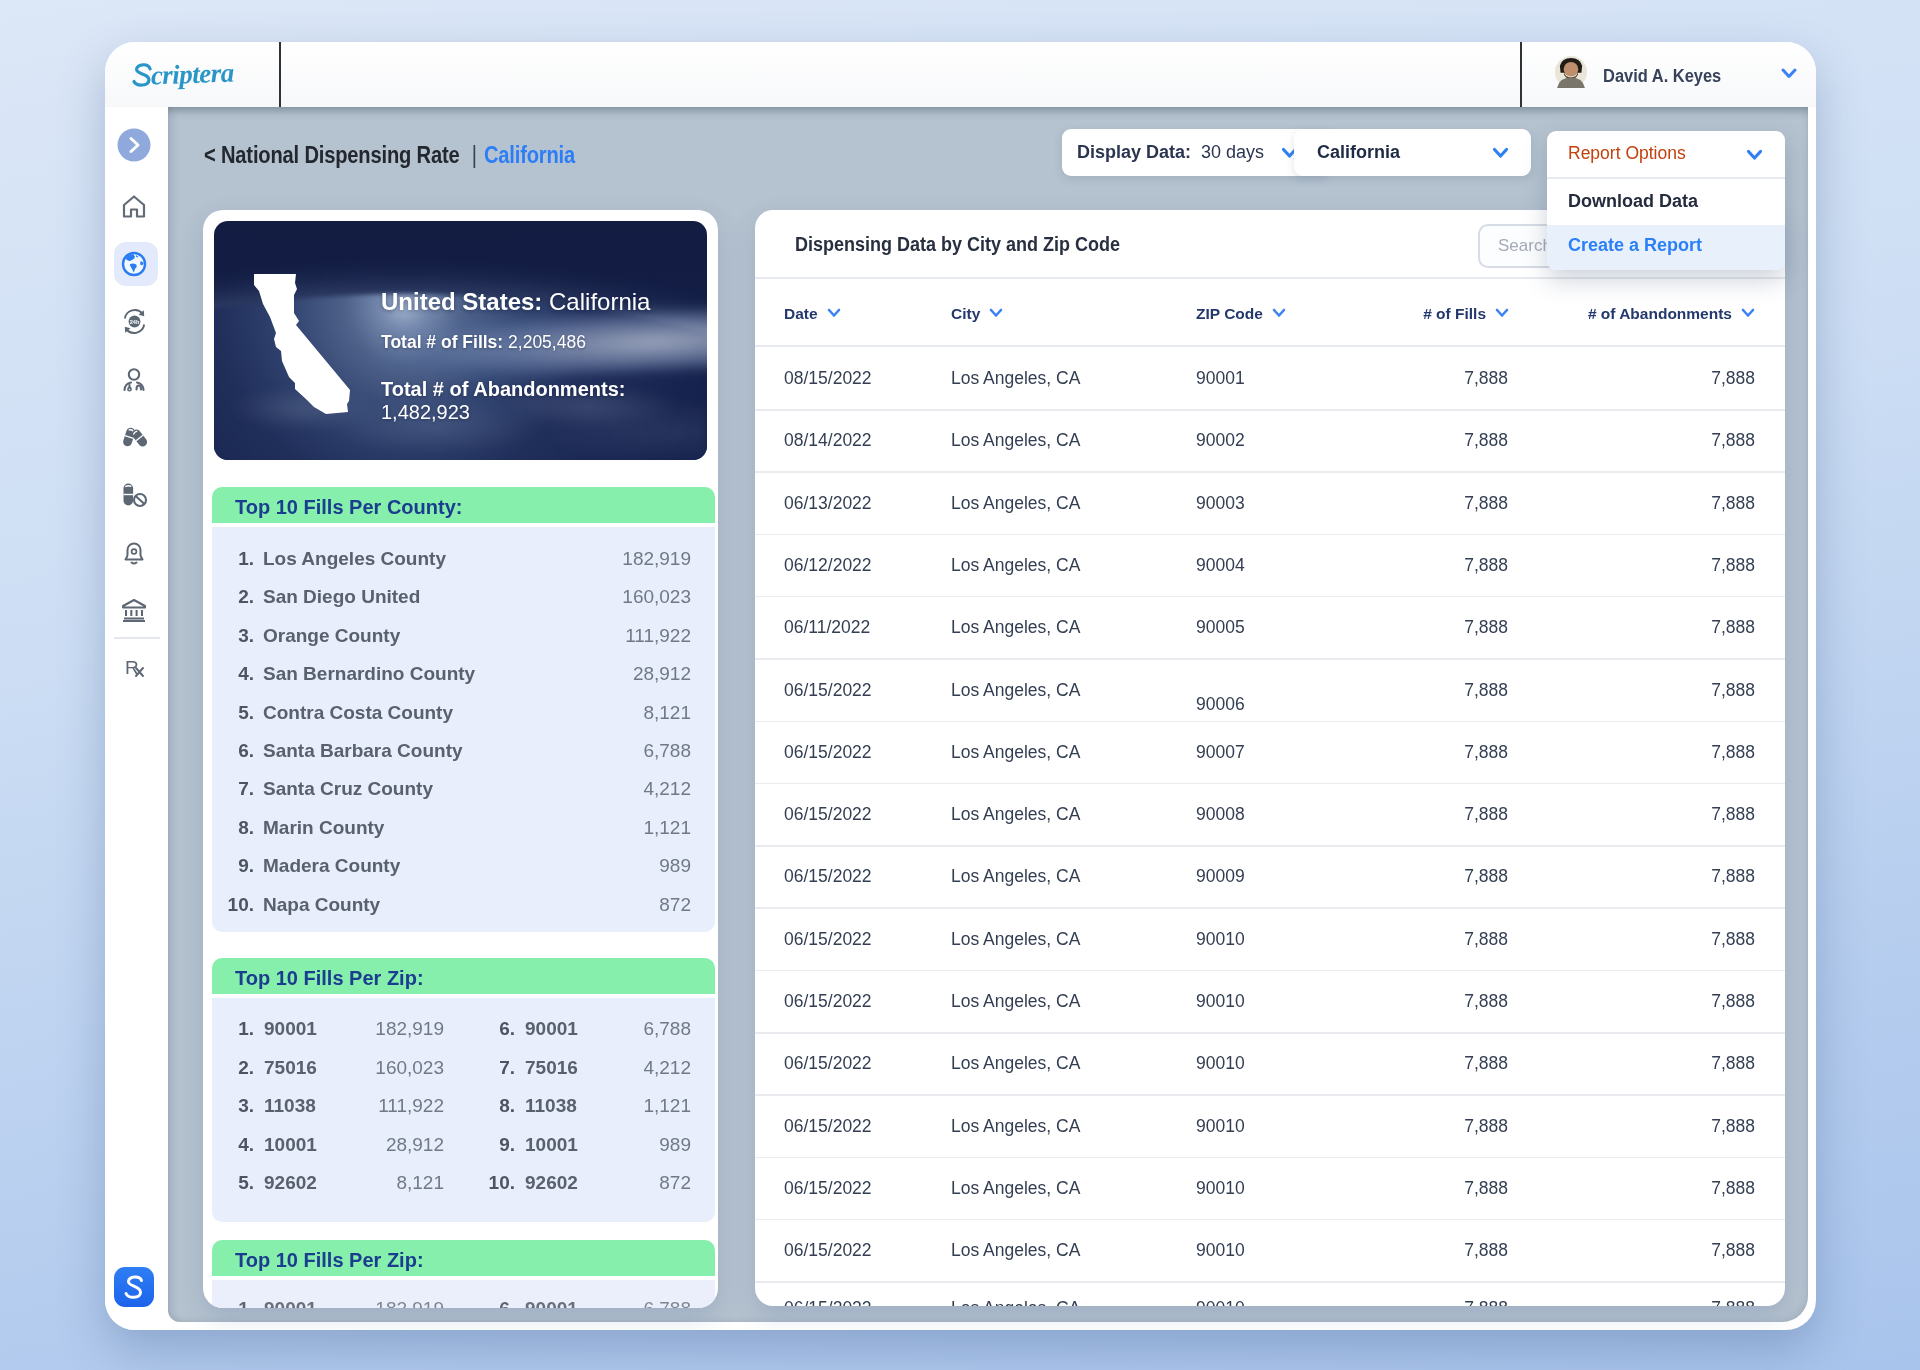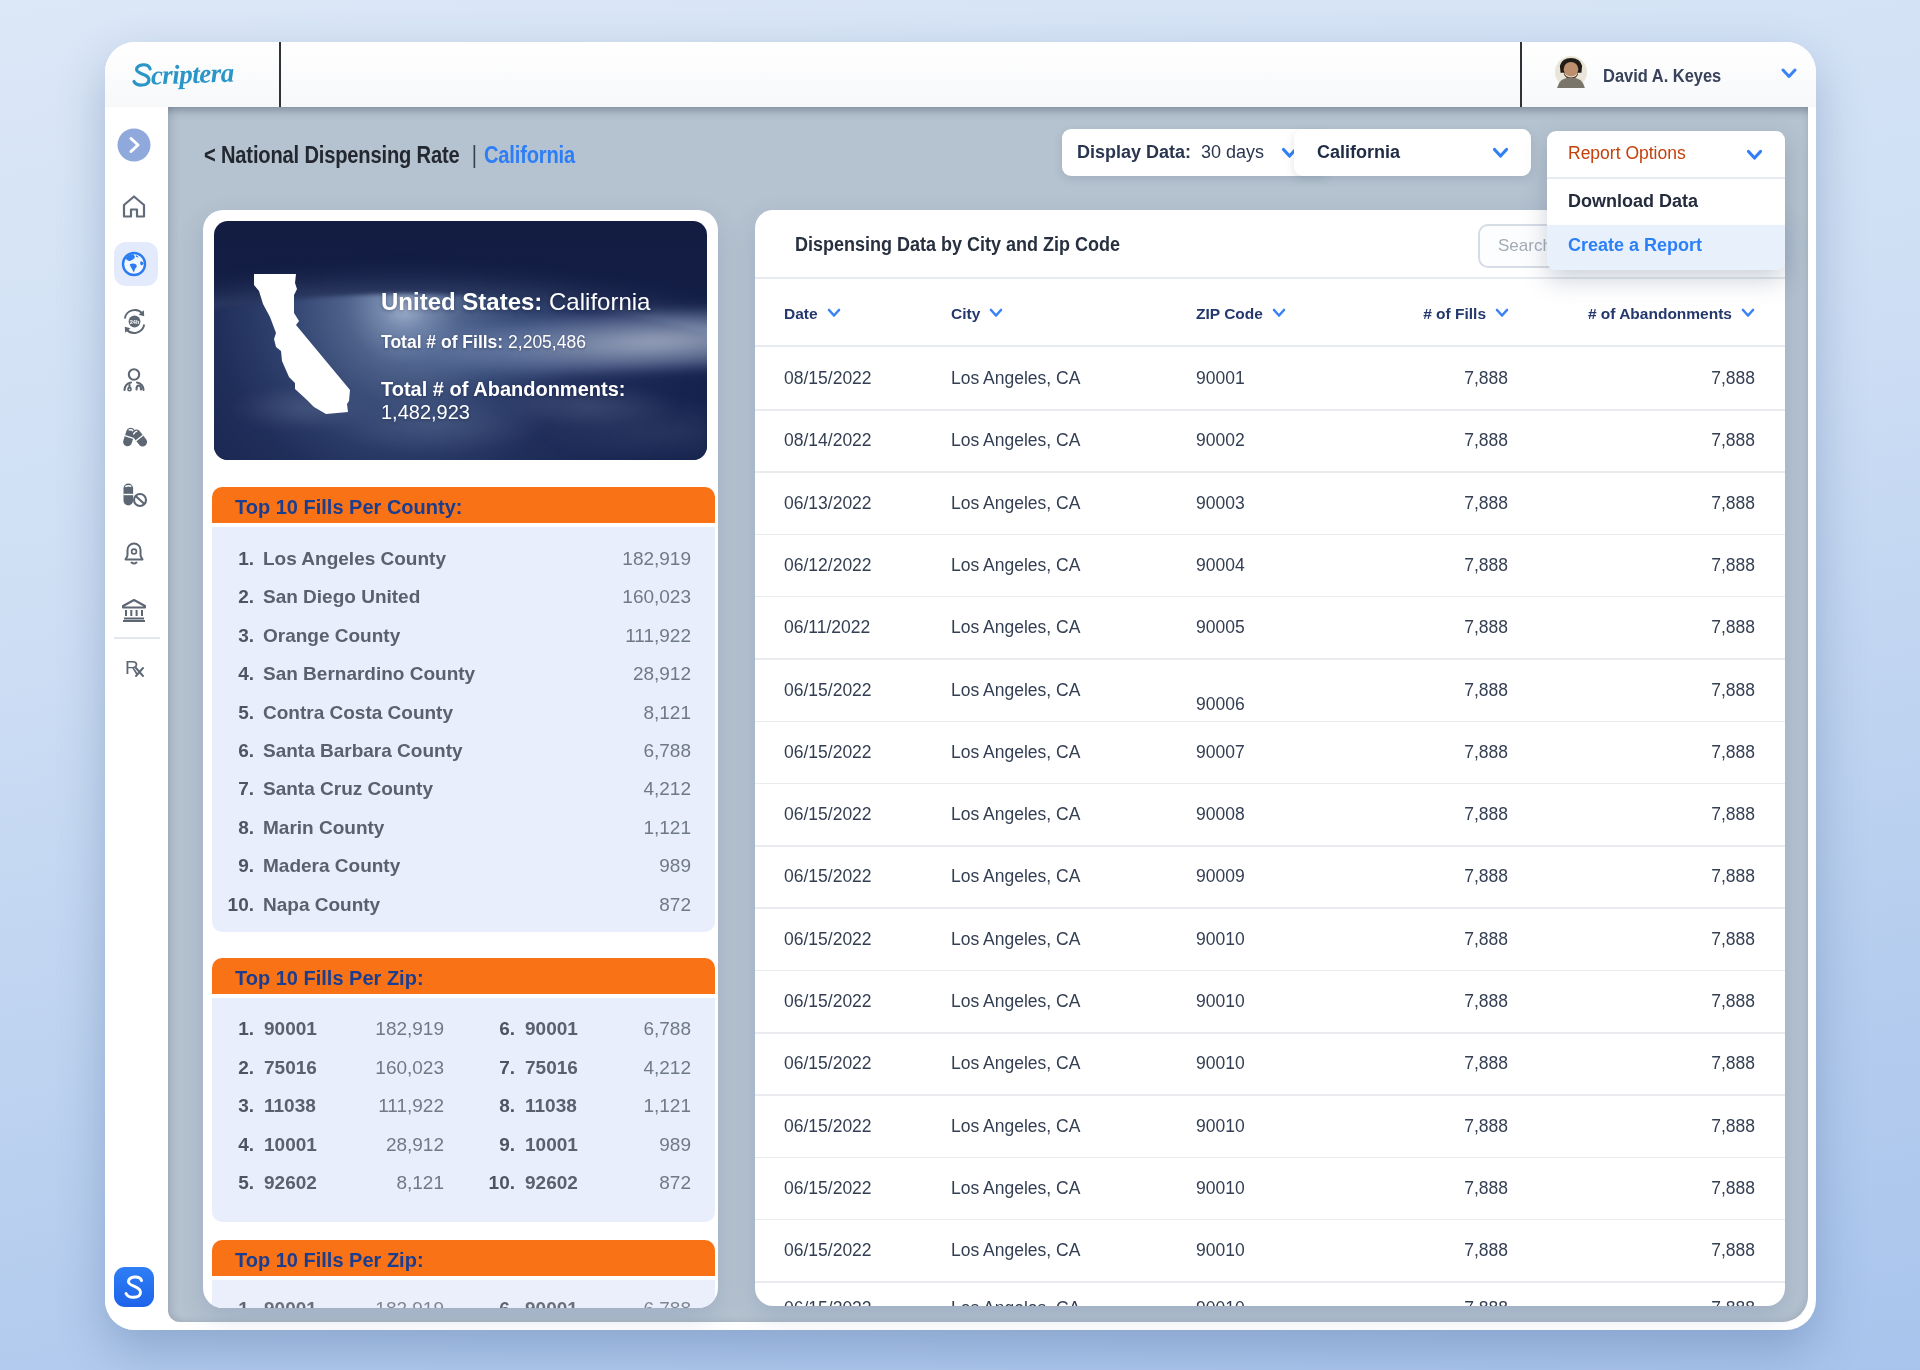--- a/index.html
+++ b/index.html
@@ -64,21 +64,21 @@
   #navycard .glow { position:absolute; left:-10px; top:98px; width:580px; height:58px;
     background:radial-gradient(58% 85% at 78% 52%, rgba(236,244,255,.62) 0%, rgba(185,206,240,.34) 44%, rgba(105,135,190,.15) 70%, rgba(40,60,110,0) 88%);
     transform:rotate(-2.5deg); filter:blur(6px);
   }
   #navycard h2 { position:absolute; left:167px; top:67px; font-size:24px; color:#fff; font-weight:bold; text-shadow:0 1px 4px rgba(10,20,50,.45); }
   #navycard h2 .lite { font-weight:normal; }
   #navycard .l1 { position:absolute; left:167px; top:111px; font-size:17.5px; color:#fff; text-shadow:0 1px 3px rgba(10,20,50,.4); }
   #navycard .l2 { position:absolute; left:167px; top:157px; font-size:20px; color:#fff; text-shadow:0 1px 3px rgba(10,20,50,.4); }
   #navycard b { font-weight:bold;text-align:right; }
 
-  .band { position:absolute; left:9px; width:503px; height:36px; background:#f97316; border-radius:10px 10px 0 0;
+  .band { position:absolute; left:9px; width:503px; height:36px; background:#86efac; border-radius:10px 10px 0 0;
           font-size:20px; font-weight:bold; color:#1b3d8f; line-height:40px; padding-left:23px; }
   .sbody { position:absolute; left:9px; width:503px; background:#e8eefb; border-radius:0 0 10px 10px; }
 
   .crow { position:absolute; width:100%; font-size:19px; color:#59616e; font-weight:bold; }
   .crow .num { position:absolute; text-align:right; width:30px; left:12px; color:#4d5563;}
   .crow .nm { position:absolute; left:51px; font-weight:bold; }
   .crow .val { position:absolute; right:24px; font-weight:normal; color:#707a87; }
 
   
   #tcard { position:absolute; left:587px; top:103px; width:1030px; height:1096px; background:#fff; border-radius:18px; box-shadow:0 10px 26px rgba(70,100,150,.20); overflow:hidden; }

